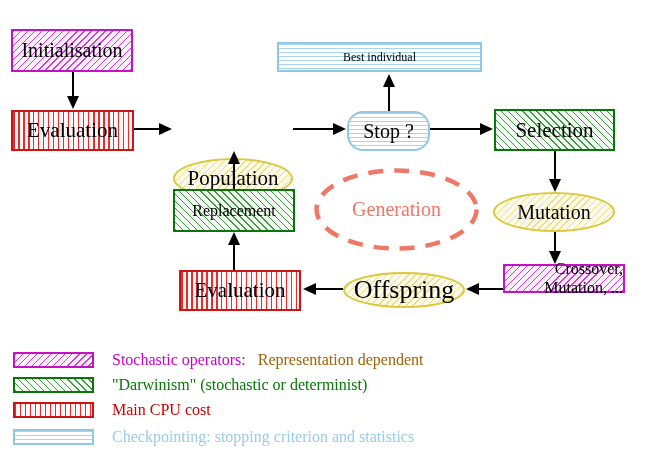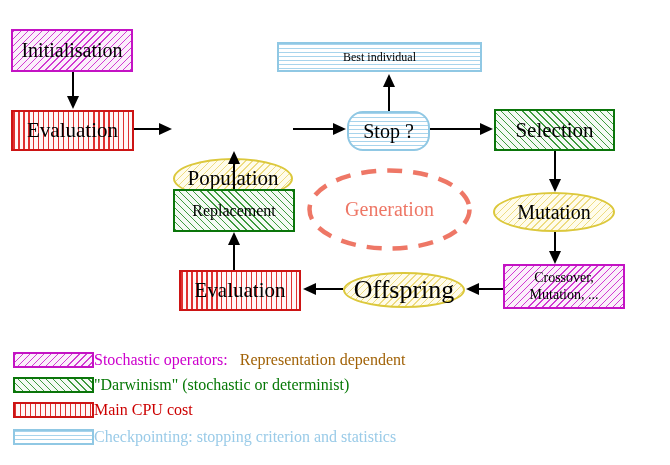--- a/index.html
+++ b/index.html
@@ -21,37 +21,37 @@
   .n-init{left:11px;top:29px;width:122px;height:43px;font-size:20px;}
   .n-eval-top{left:11px;top:110px;width:123px;height:41px;font-size:21px;}
   .n-population{left:173px;top:110px;width:120px;height:41px;font-size:21px;margin-top:48px;}
   .n-best{left:277px;top:42px;width:205px;height:30px;font-size:12px;}
   .n-stop{left:347px;top:111px;width:83px;height:40px;font-size:20px;border-radius:16px;}
   .n-selection{left:494px;top:109px;width:121px;height:42px;font-size:21px;}
   .n-replacement{left:173px;top:189px;width:122px;height:43px;font-size:16px;}
   .n-parents{left:493px;top:192px;width:122px;height:40px;font-size:20px;}
   .n-eval-bottom{left:179px;top:270px;width:122px;height:41px;font-size:21px;}
   .n-offspring{left:343px;top:272px;width:122px;height:36px;font-size:26px;}
-  .n-crossover{left:503px;top:264px;width:122px;height:45px;font-size:14px;line-height:1.15;flex-direction:column;}
+  .n-crossover{left:503px;top:264px;width:122px;height:29px;font-size:16px;line-height:1.15;flex-direction:column;align-items:flex-end;}
   
-  .n-generation{left:306px;top:167px;width:167px;height:85px;}
+  .n-generation{left:313px;top:167px;width:167px;height:85px;}
   .n-generation svg{position:absolute;left:0;top:0;}
   .gen-label{position:absolute;left:0;top:0;width:100%;height:100%;display:flex;align-items:center;justify-content:center;
     color:#ee7766;font-size:20px;}
   
   .aline{position:absolute;background:#000;}
   .ah{position:absolute;width:0;height:0;}
   .ah-down{border-left:6px solid transparent;border-right:6px solid transparent;border-top:13px solid #000;}
   .ah-up{border-left:6px solid transparent;border-right:6px solid transparent;border-bottom:13px solid #000;}
   .ah-right{border-top:6px solid transparent;border-bottom:6px solid transparent;border-left:13px solid #000;}
   .ah-left{border-top:6px solid transparent;border-bottom:6px solid transparent;border-right:13px solid #000;}
   
   .legend-row{position:absolute;left:13px;display:flex;align-items:center;}
   .swatch{width:77px;height:12px;box-sizing:content-box;flex:0 0 auto;}
-  .legend-text{font-size:16px;white-space:nowrap;}
+  .legend-text{margin-left:18px;font-size:16px;white-space:nowrap;}
   .lt-magenta{color:#cc00cc;}
   .lt-gold{color:#a16207;margin-left:12px;}
   .lt-green{color:#067806;}
   .lt-red{color:#cc0000;}
   .lt-cyan{color:#9acbe8;}
 </style>
 </head>
 <body>
 
 <div id="canvas">

